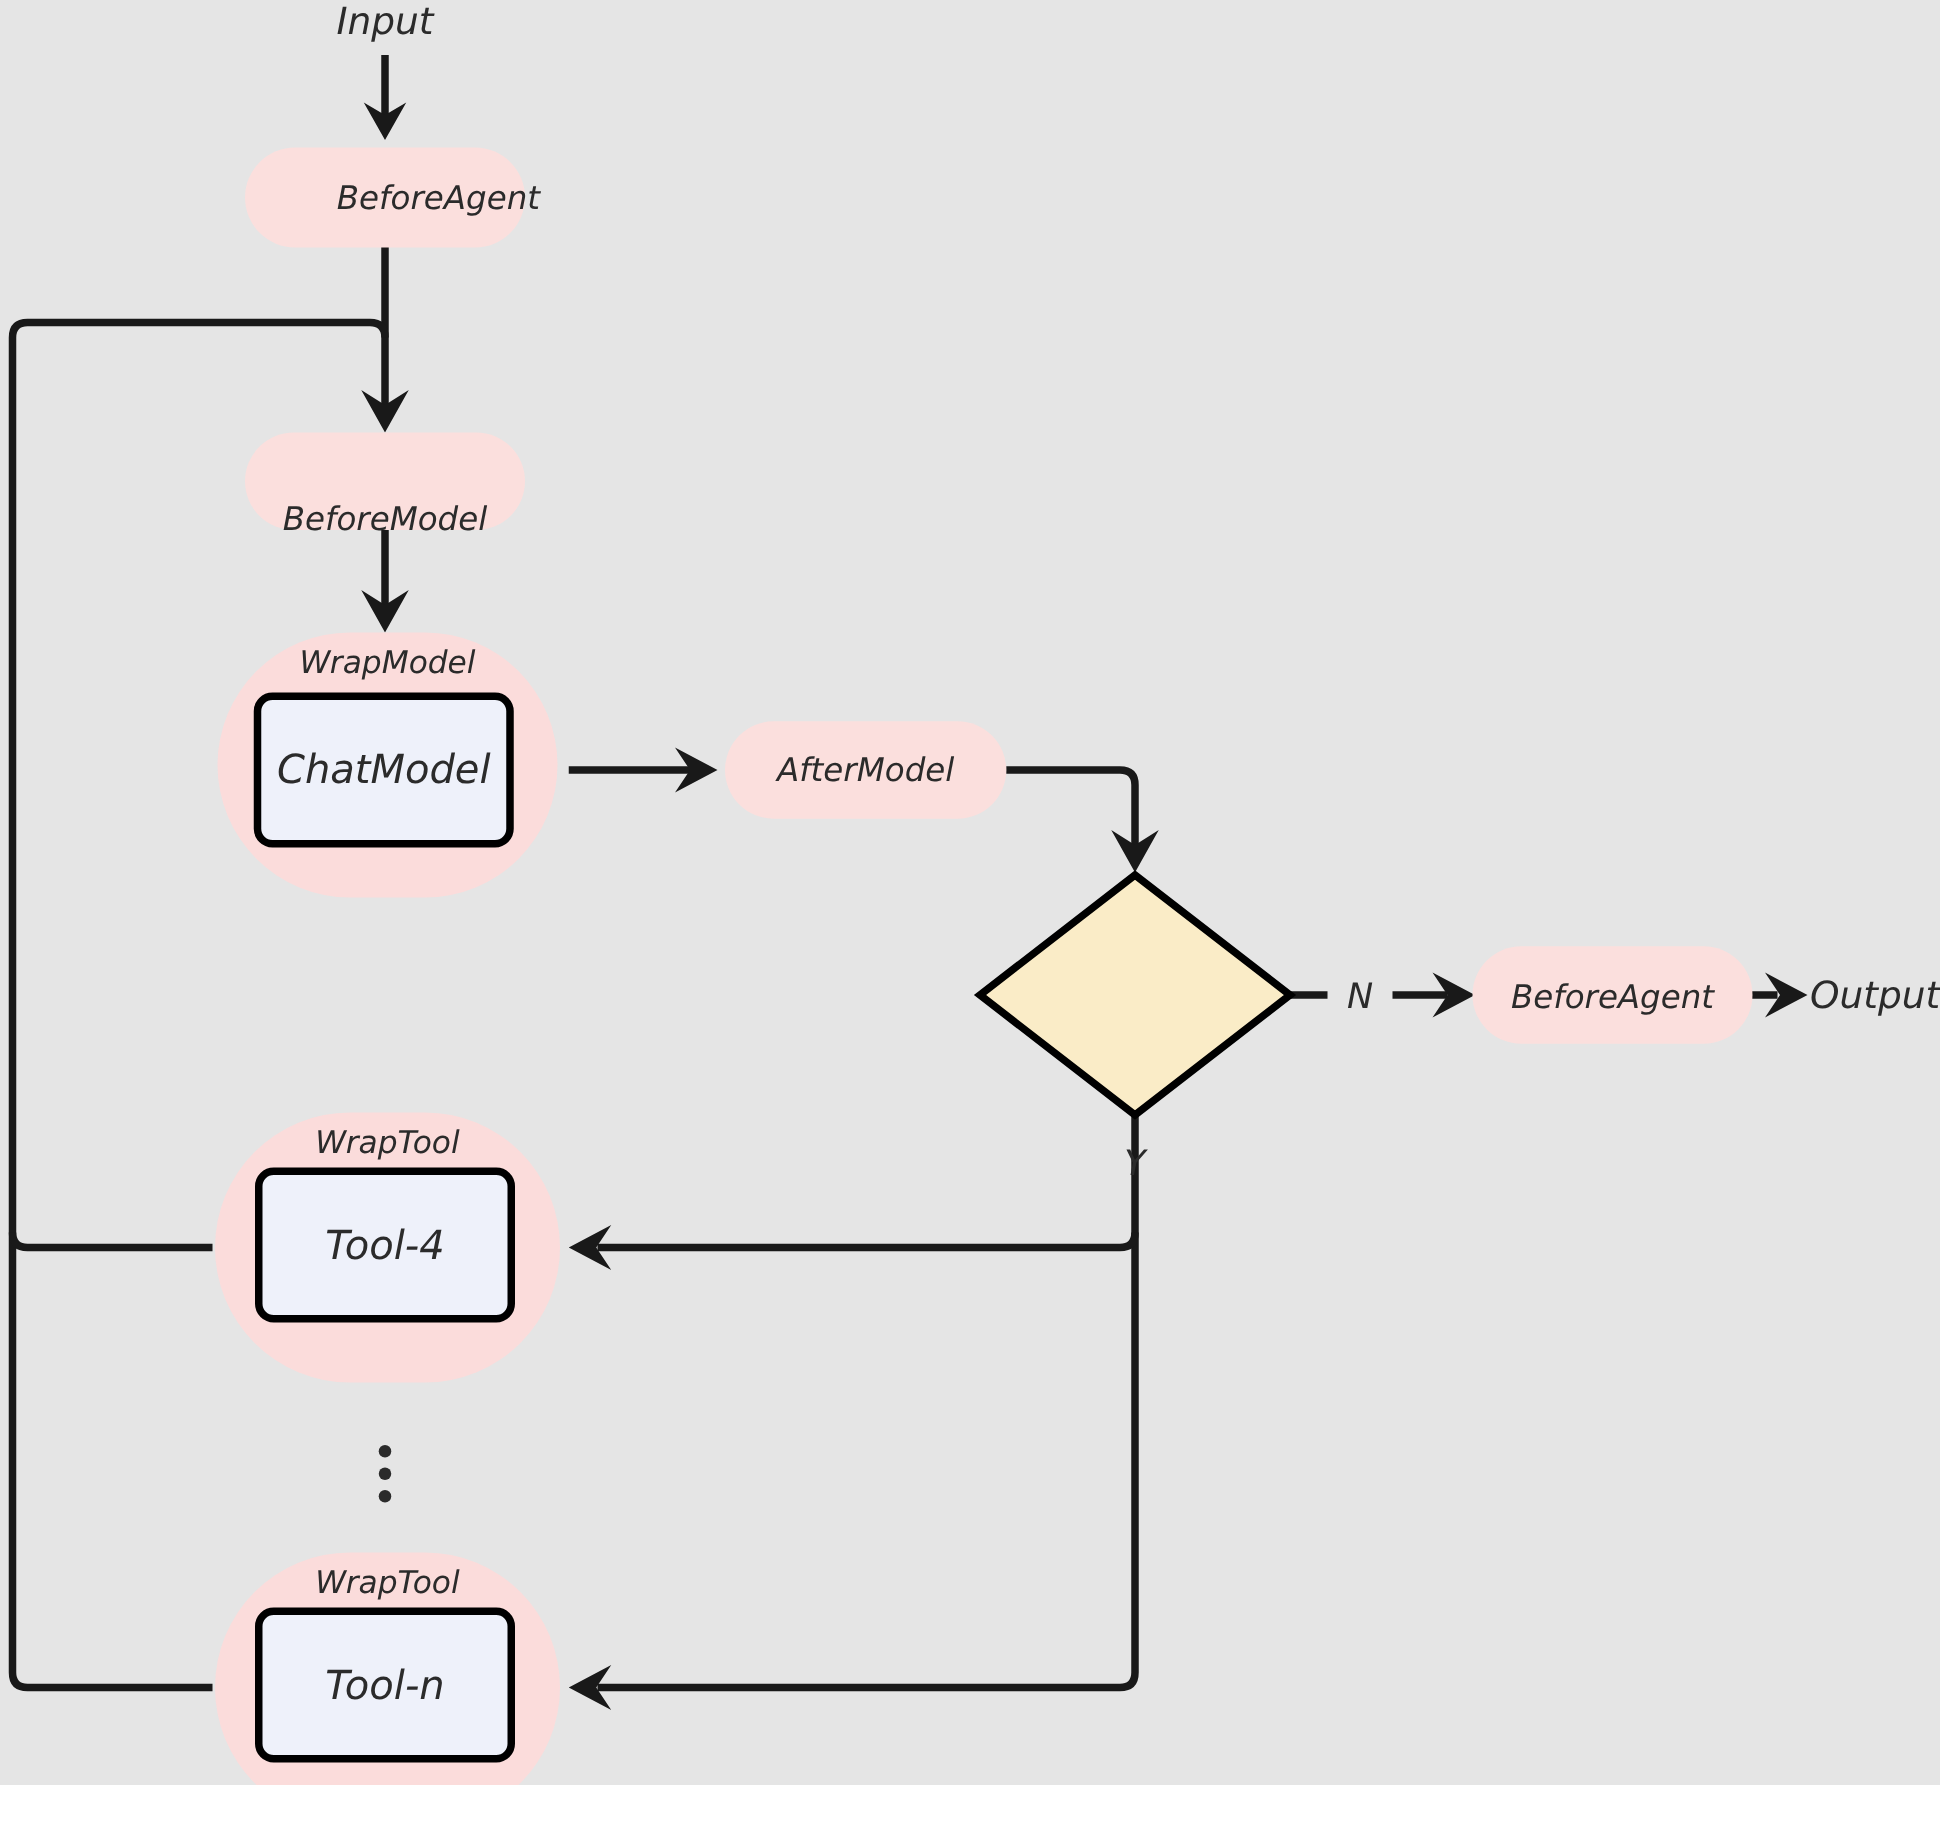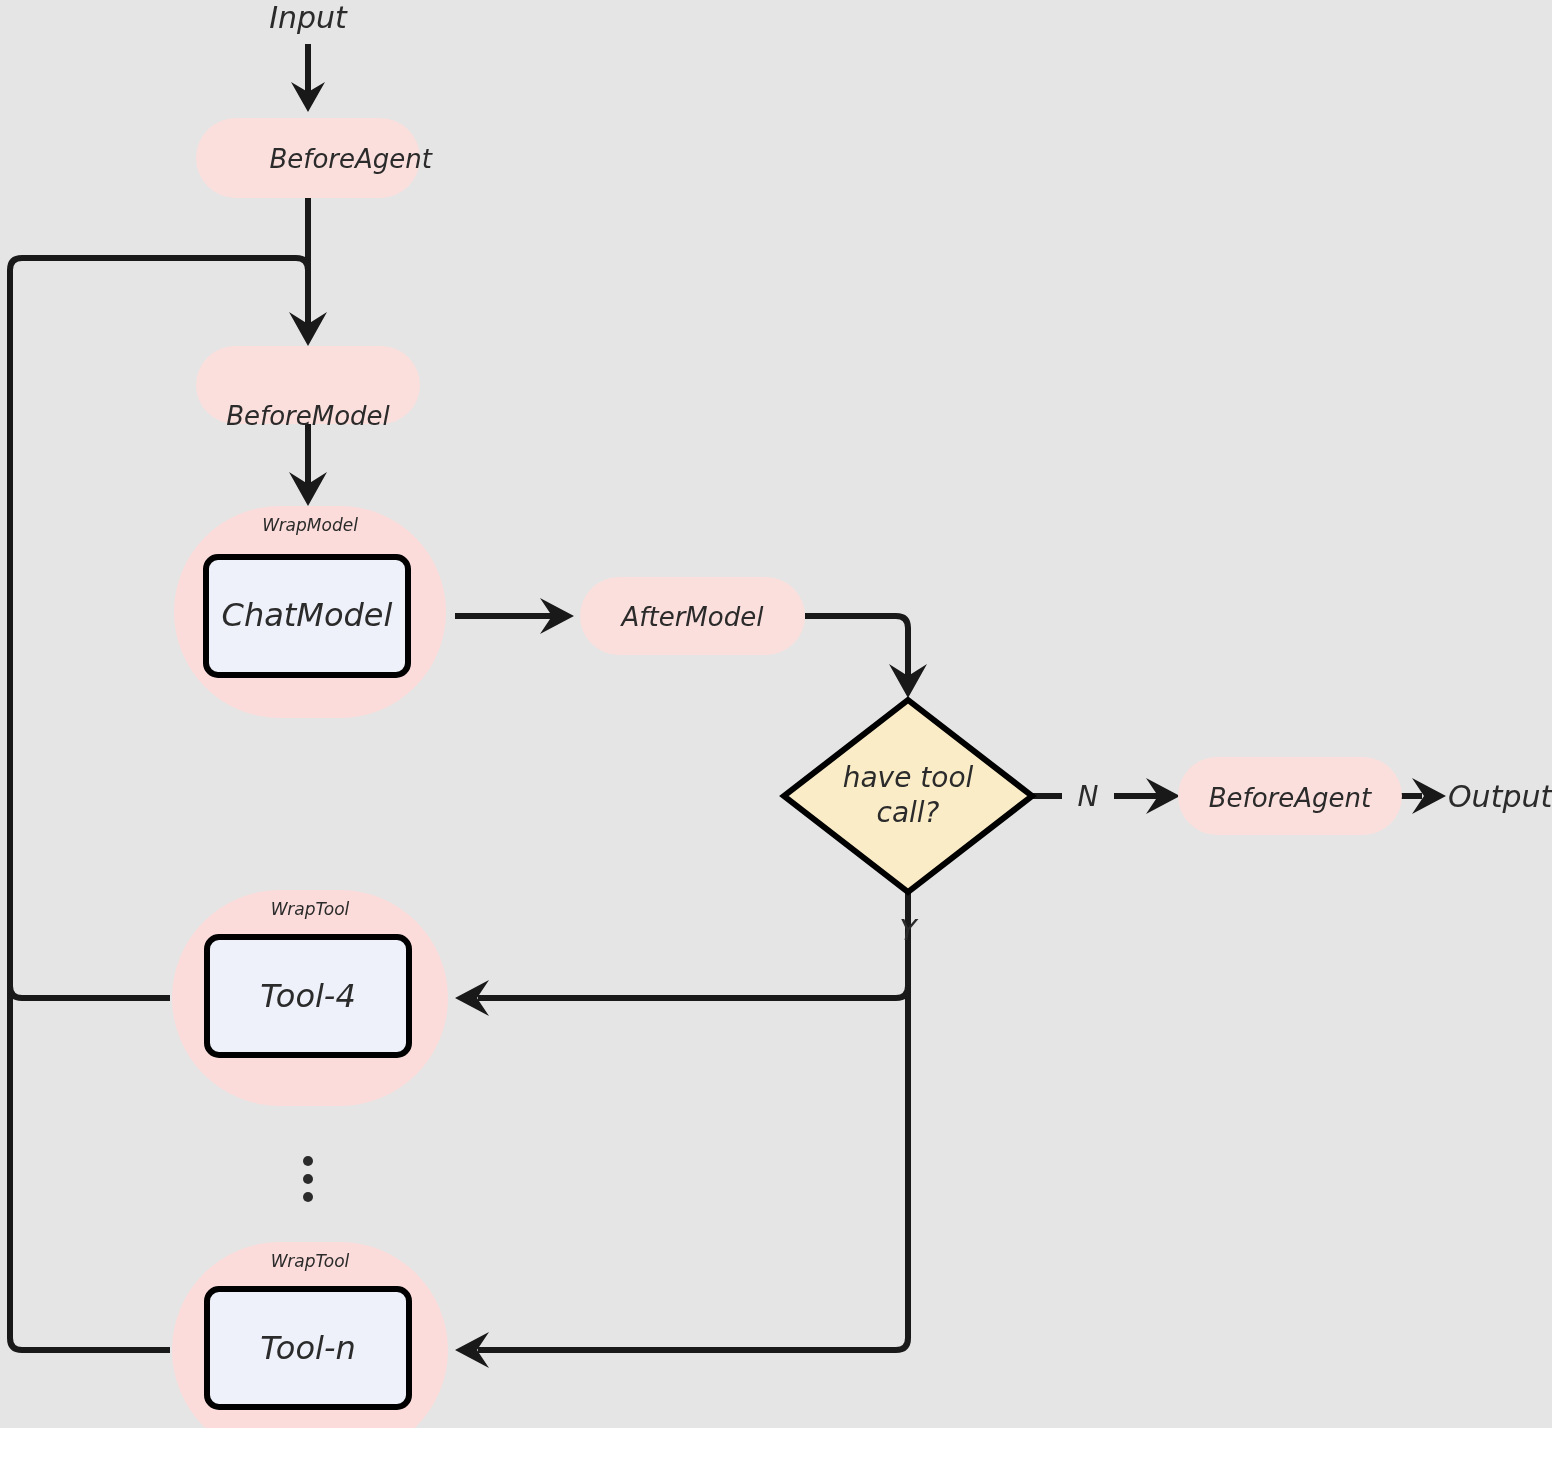--- a/index.html
+++ b/index.html
@@ -63,21 +63,21 @@
     pointer-events: none;
     user-select: none;
   }
   .lbl-plain {
     font-size: 30px;
   }
   .lbl-pill {
     font-size: 26px;
   }
   .lbl-wrap {
-    font-size: 17px;
+    font-size: 25px;
   }
   .lbl-inner {
     font-size: 32px;
   }
   .lbl-diamond {
     font-size: 28px;
     line-height: 1.25;
   }
   .lbl-branch {
     font-size: 28px;
@@ -183,22 +183,20 @@
   <div class="node-label lbl-pill" style="left:208px; top:144px; width:224px;text-align:right;">BeforeAgent</div>
 
   <div class="node-label lbl-pill" style="left:196px; top:371px; width:224px;margin-top:30px;">BeforeModel</div>
 
   <div class="node-label lbl-wrap" style="left:174px; top:515px; width:272px;">WrapModel</div>
 
   <div class="node-label lbl-inner" style="left:206px; top:597px; width:202px;">ChatModel</div>
 
   <div class="node-label lbl-pill" style="left:580px; top:602px; width:225px;">AfterModel</div>
 
-  <div class="node-label lbl-diamond" style="left:808px; top:760px; width:200px;">have tool
-call?</div>
 
   <div class="node-label lbl-branch" style="left:1058px; top:780px; width:60px;">N</div>
 
   <div class="node-label lbl-branch" style="left:880px; top:914px; width:56px;">Y</div>
 
   <div class="node-label lbl-pill" style="left:1178px; top:783px; width:224px;">BeforeAgent</div>
 
   <div class="node-label lbl-plain" style="left:1448px; top:779px; width:110px; text-align:left;">Output</div>
 
   <div class="node-label lbl-wrap" style="left:172px; top:899px; width:276px;">WrapTool</div>

